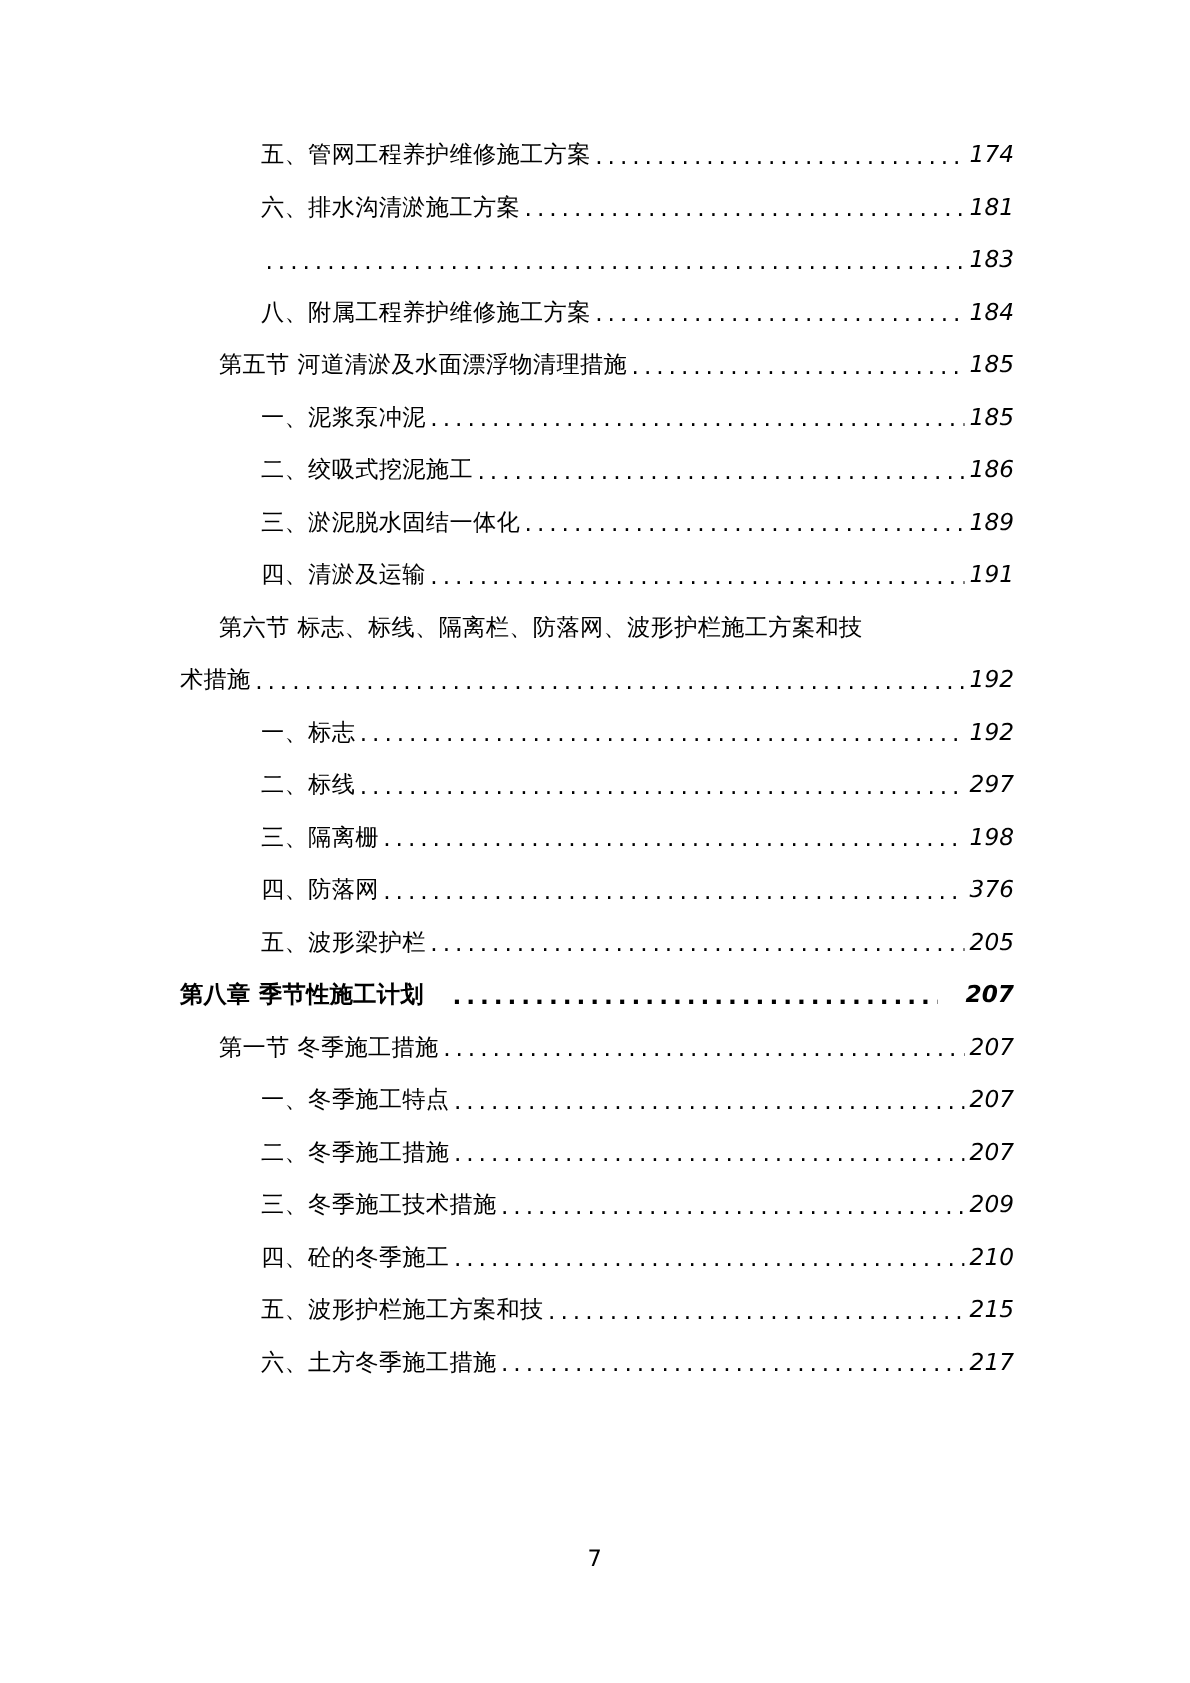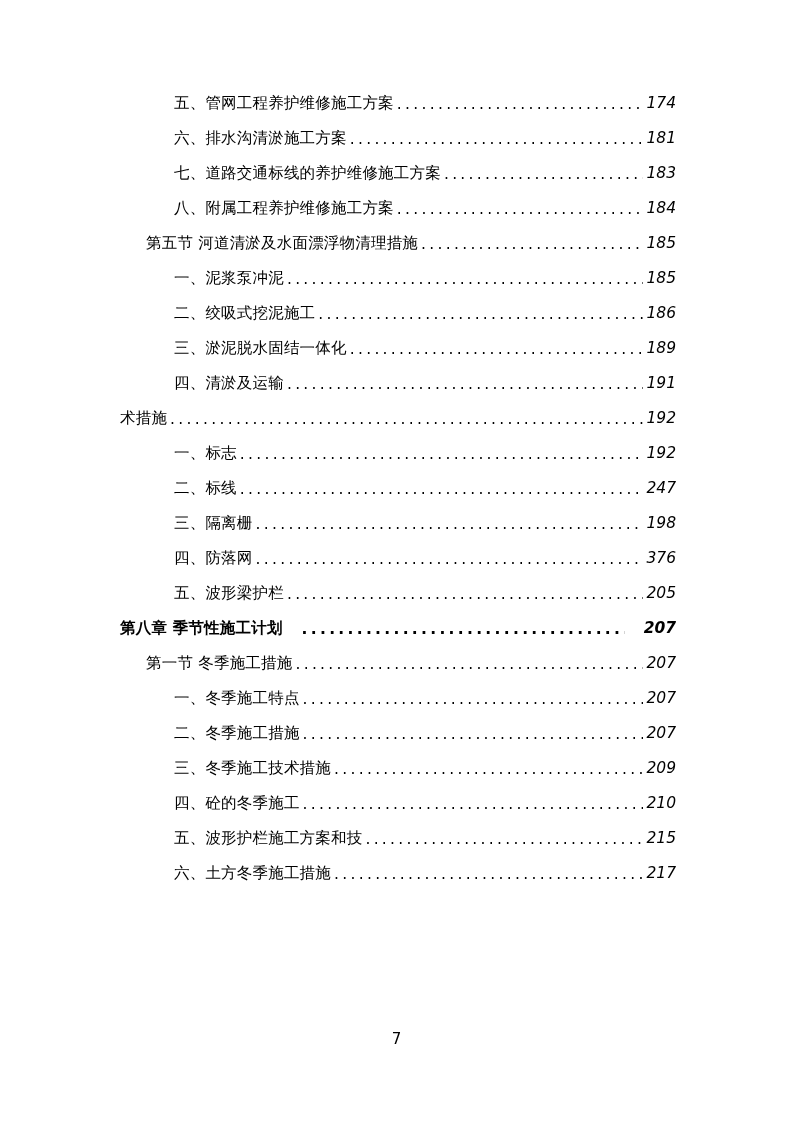--- a/index.html
+++ b/index.html
@@ -102,21 +102,20 @@
         <span class="pagenum">174</span>
       </div>
       <div class="toc-line lvl-sub">
         <span class="label">六、排水沟清淤施工方案</span>
         <span class="leader">
           <span>........................................................................................................................</span>
         </span>
         <span class="pagenum">181</span>
       </div>
       <div class="toc-line lvl-sub">
-        <span class="label">七、道路交通标线的养护维修施工方案</span>
         <span class="leader">
           <span>........................................................................................................................</span>
         </span>
         <span class="pagenum">183</span>
       </div>
       <div class="toc-line lvl-sub">
         <span class="label">八、附属工程养护维修施工方案</span>
         <span class="leader">
           <span>........................................................................................................................</span>
         </span>
@@ -150,40 +149,41 @@
         </span>
         <span class="pagenum">189</span>
       </div>
       <div class="toc-line lvl-sub">
         <span class="label">四、清淤及运输</span>
         <span class="leader">
           <span>........................................................................................................................</span>
         </span>
         <span class="pagenum">191</span>
       </div>
+      <div class="wrap-first">第六节  标志、标线、隔离栏、防落网、波形护栏施工方案和技</div>
       <div class="toc-line lvl-wrap">
         <span class="label">术措施</span>
         <span class="leader">
           <span>........................................................................................................................</span>
         </span>
         <span class="pagenum">192</span>
       </div>
       <div class="toc-line lvl-sub">
         <span class="label">一、标志</span>
         <span class="leader">
           <span>........................................................................................................................</span>
         </span>
         <span class="pagenum">192</span>
       </div>
       <div class="toc-line lvl-sub">
         <span class="label">二、标线</span>
         <span class="leader">
           <span>........................................................................................................................</span>
         </span>
-        <span class="pagenum">247</span>
+        <span class="pagenum">297</span>
       </div>
       <div class="toc-line lvl-sub">
         <span class="label">三、隔离栅</span>
         <span class="leader">
           <span>........................................................................................................................</span>
         </span>
         <span class="pagenum">198</span>
       </div>
       <div class="toc-line lvl-sub">
         <span class="label">四、防落网</span>

